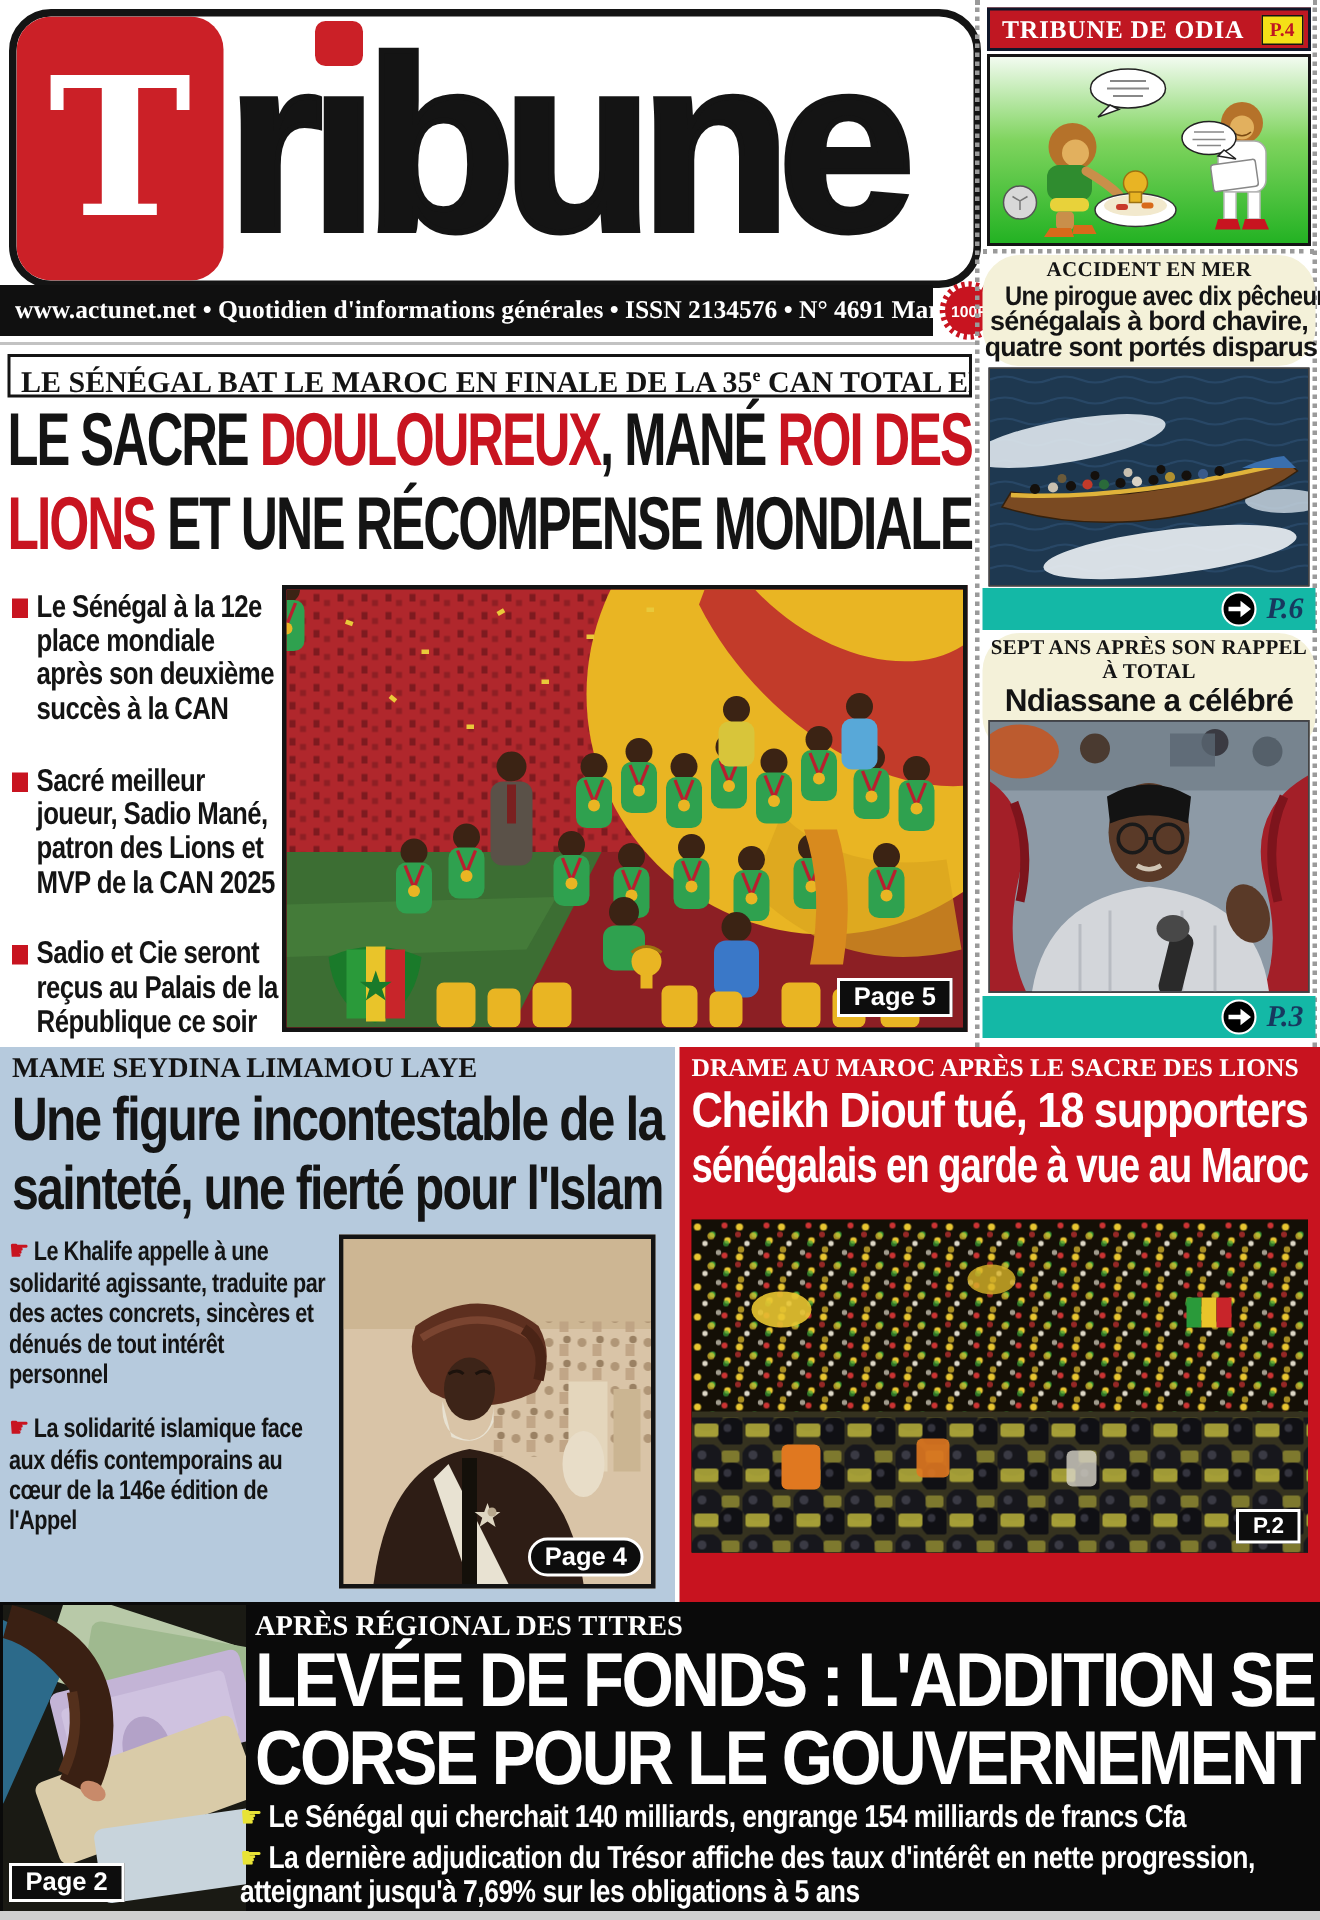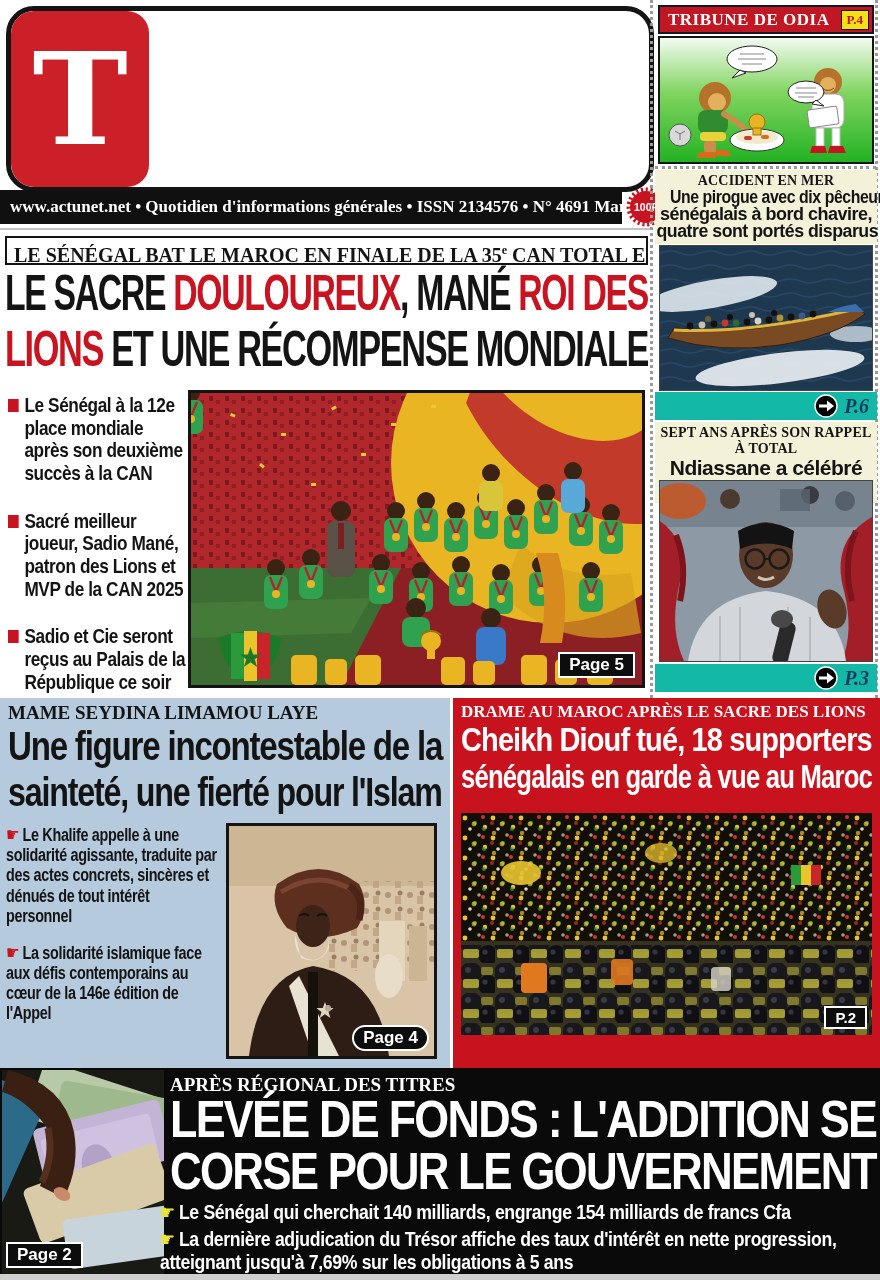--- a/index.html
+++ b/index.html
@@ -28,21 +28,21 @@
   .vsep2{left:875px;top:0;height:698px;width:0;border-left:3px dotted #9a9a9a;}
   .hsep-r{left:655px;top:166px;width:221px;height:0;border-top:3px dotted #9a9a9a;}
   
   .odia-bar{left:658px;top:5px;width:216px;height:29px;background:#c01722;border:2px solid #0f172a;
             box-sizing:border-box;display:flex;align-items:center;justify-content:space-between;padding:0 3px 0 8px;}
   .odia-title{color:#fff;font-family:"Liberation Serif",serif;font-weight:bold;font-size:17px;letter-spacing:.5px;}
   .odia-badge{background:#f4e017;color:#c01722;border:1px solid #141414;font-weight:bold;font-size:13px;
               padding:1px 5px;font-family:"Liberation Serif",serif;}
   .cartoon{left:658px;top:36px;width:216px;height:128px;border:2px solid #141414;box-sizing:border-box;background:#fff;}
   
-  .side-head{left:655px;width:222px;background:#f4f1d9;text-align:center;padding:3px 0 4px 0;}
+  .side-head{left:655px;width:222px;background:#f4f1d9;text-align:center;padding:3px 0 4px 0;border-radius:25px;}
   .side-kicker{font-family:"Liberation Serif",serif;font-weight:bold;font-size:14px;letter-spacing:.2px;}
   .side-hline{line-height:17px;height:17px;}
   .side-hline .fit{font-weight:bold;font-size:18px;letter-spacing:-.5px;}
   .ndia-hline{line-height:21px;height:21px;}
   .ndia-hline .fit{font-weight:bold;font-size:21px;letter-spacing:-.5px;}
   .side-photo{left:659px;width:214px;border:1px solid #444;box-sizing:border-box;overflow:hidden;background:#223;}
   .pageref{left:655px;width:222px;height:28px;background:#14b8a6;display:flex;align-items:center;
            justify-content:flex-end;gap:6px;padding-right:8px;box-sizing:border-box;}
   .pageref-label{color:#17395f;font-family:"Liberation Serif",serif;font-weight:bold;font-style:italic;font-size:20px;}
   
@@ -92,20 +92,23 @@
 </style>
 </head>
 <body>
 
 <div id="page">
 
   <div class="abs logo-box">
     <div class="logo-t">
         <span>T</span>
       </div>
+    <div class="logo-main">
+      <span class="fit logo-word"><span>r</span><span class="idot-wrap"><span>ı</span><b class="i-dot"></b></span><span>bune</span></span>
+    </div>
   </div>
   <div class="abs info-bar">www.actunet.net • Quotidien d'informations générales • ISSN  2134576 • N° 4691 Mar. 20 Janvier 2026</div>
   <div class="abs price-badge">
     <svg width="40" height="40" viewBox="0 0 40 40">
       <circle cx="20" cy="20" r="16" fill="#c81420"></circle>
       <circle cx="20" cy="20" r="17.5" fill="none" stroke="#c81420" stroke-width="4" stroke-dasharray="2.2 2.6"></circle>
       <text x="20" y="24" text-anchor="middle" font-size="10.5" font-weight="bold" fill="#fff" font-family="Liberation Sans, sans-serif">100F</text>
     </svg>
   </div>
   <div class="abs mast-rule"></div>

